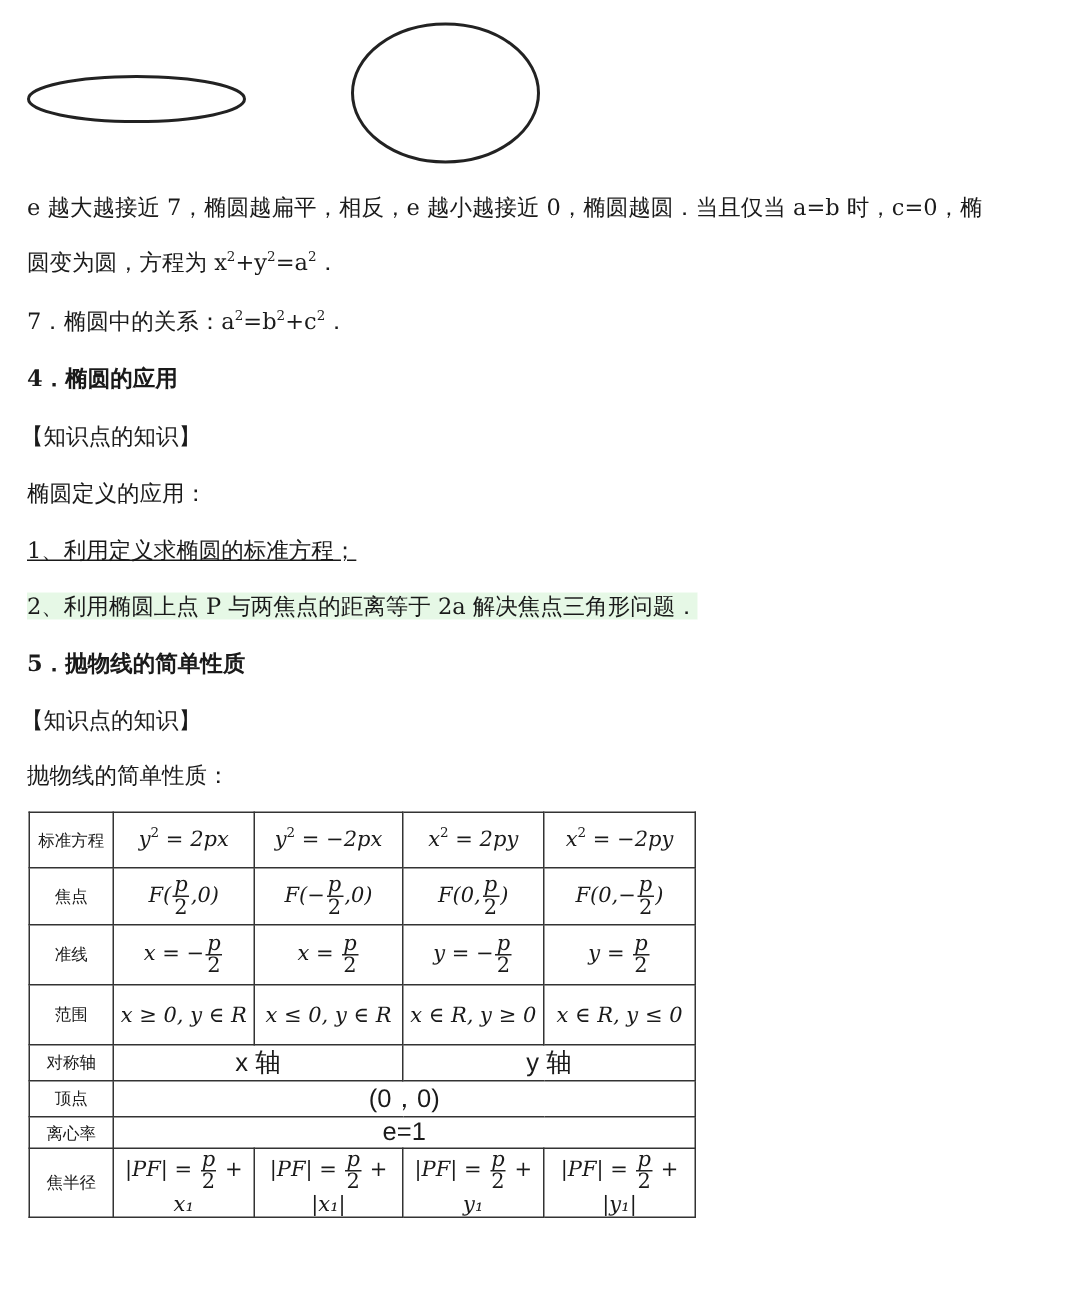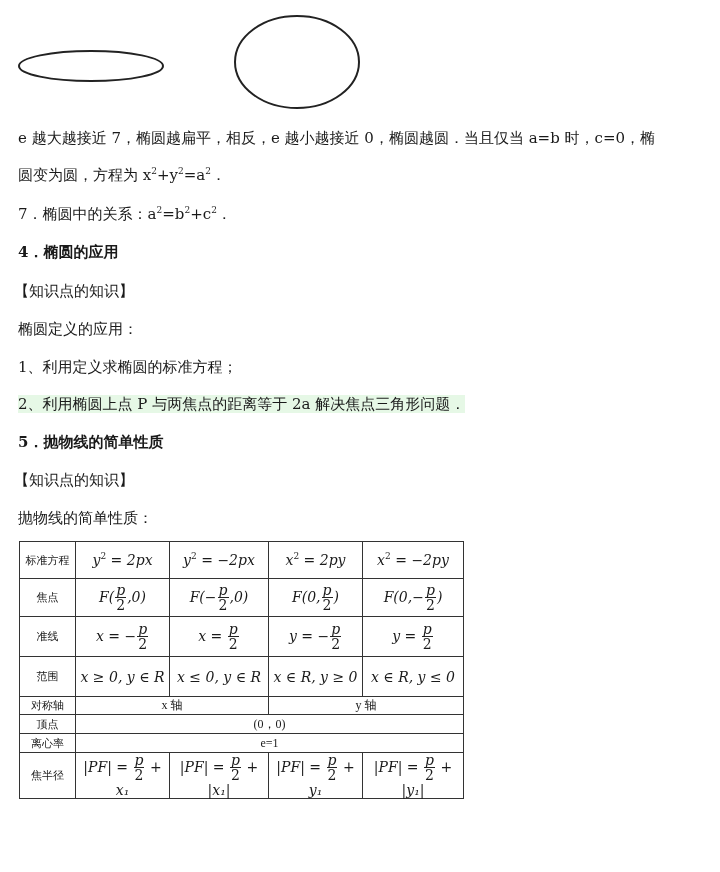--- a/index.html
+++ b/index.html
@@ -9,42 +9,42 @@
   .head { font-weight:bold;text-align:center; }
   .hl { background:rgba(200,240,200,0.45); }
   sup { font-size:9px; vertical-align:6px; line-height:0; }
   svg.ellipses { position:absolute; left:0; top:0; }
 
   table.props { position:absolute; left:19px; top:541px; border-collapse:collapse;
                 font-family:"DejaVu Serif","Liberation Serif",serif; }
   table.props td { border:1.5px solid #333; text-align:center; vertical-align:middle; padding:0; }
   td.lbl { font-family:"DejaVu Sans","Liberation Sans",sans-serif; font-size:11px; width:55px; line-height:15px; }
   td.val { font-size:14px; font-style:italic; }
-  td.span { font-family:Liberation Serif, serif; font-size:12px; }
+  td.span { font-family:Liberation Sans, sans-serif; font-size:17px; }
   .frac { display:inline-block; vertical-align:middle; text-align:center; line-height:14px; margin:0 1px; }
   .frac .n { display:block; border-bottom:1px solid #222; padding:0 1px; }
   .frac .d { display:block; font-style:normal; }
   .up { font-style:normal; }
 </style>
 </head>
 <body>
 
 <svg class="ellipses" width="720" height="120">
   <ellipse cx="91" cy="66" rx="72" ry="15" fill="none" stroke="#222" stroke-width="2"></ellipse>
   <ellipse cx="297" cy="62" rx="62" ry="46" fill="none" stroke="#222" stroke-width="2"></ellipse>
 </svg>
 
 <div class="para" style="top:128px;">e 越大越接近 7，椭圆越扁平，相反，e 越小越接近 0，椭圆越圆．当且仅当 a=b 时，c=0，椭</div>
 <div class="para" style="top:165px;"><span>圆变为圆，方程为 x</span><sup>2</sup><span>+y</span><sup>2</sup><span>=a</span><sup>2</sup><span>．</span></div>
 <div class="para" style="top:204px;"><span>7．椭圆中的关系：a</span><sup>2</sup><span>=b</span><sup>2</sup><span>+c</span><sup>2</sup><span>．</span></div>
 
 <div class="para head" style="top:242px;">4．椭圆的应用</div>
 <div class="para" style="top:281px; left:14px;">【知识点的知识】</div>
 <div class="para" style="top:319px;">椭圆定义的应用：</div>
-<div class="para" style="top:357px;">1、利用定义求椭圆的标准方程；</div>
+<div class="para" style="top:357px;text-decoration:underline;">1、利用定义求椭圆的标准方程；</div>
 <div class="para" style="top:394px;"><span class="hl">2、利用椭圆上点 P 与两焦点的距离等于 2a 解决焦点三角形问题．</span></div>
 
 <div class="para head" style="top:432px;">5．抛物线的简单性质</div>
 <div class="para" style="top:470px; left:14px;">【知识点的知识】</div>
 <div class="para" style="top:508px;font-family:Liberation Serif, serif;">抛物线的简单性质：</div>
 
 <table class="props">
   <colgroup>
     <col style="width:56px">
       <col style="width:94px">

